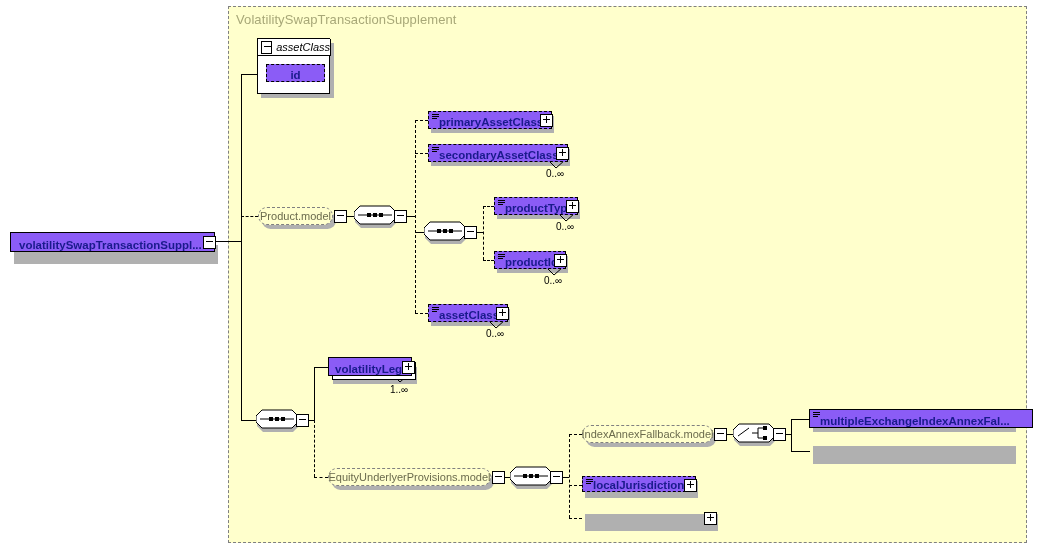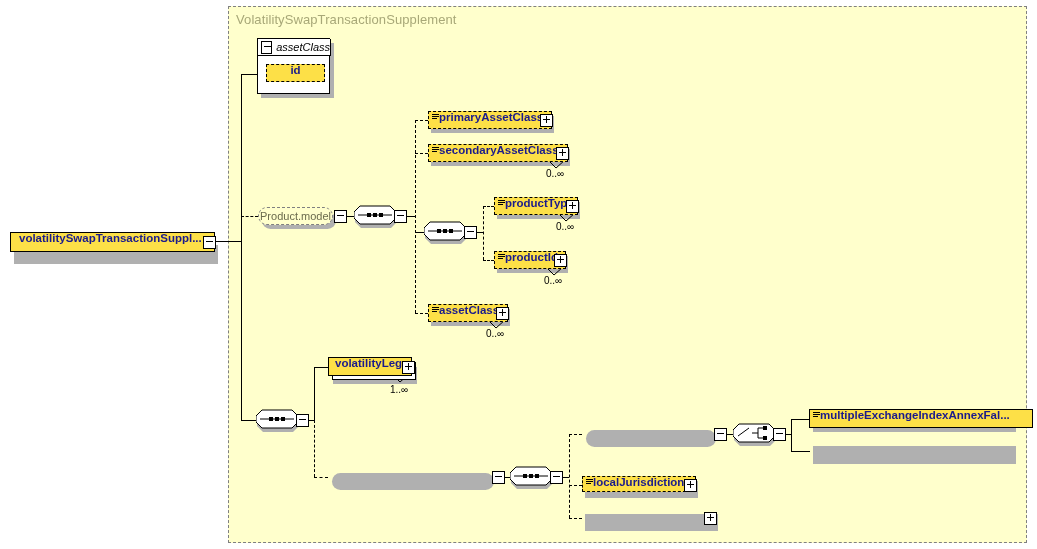--- a/index.html
+++ b/index.html
@@ -12,22 +12,22 @@
 
   
   .ln{position:absolute;background:#000;}
   .ln.h{height:1px;}
   .ln.v{width:1px;}
   .dl{position:absolute;}
   .dl.h{height:0;border-top:1px dashed #000;}
   .dl.v{width:0;border-left:1px dashed #000;}
 
   
-  .box{position:absolute;box-sizing:border-box;background:#fde047;
-       display:flex;align-items:flex-start;white-space:nowrap;}
+  .box{position:absolute;box-sizing:border-box;background:#8b5cf6;
+       display:flex;align-items:flex-end;white-space:nowrap;}
   .box .nm{font-size:11.5px;font-weight:bold;color:#1a1a8c;line-height:1;}
   .box.solid{border:1px solid #000;}
   .box.dashed{border:1px dashed #000;}
   .shadow{position:absolute;background:#b0b0b0;z-index:0;}
 
   
   .eq{position:absolute;left:3px;top:2px;width:7px;height:6px;}
   .eq i{display:block;height:1px;background:#000;margin-bottom:1px;}
   .eq i:nth-child(1){width:7px;}
   .eq i:nth-child(2){width:7px;}
@@ -265,20 +265,23 @@
       <span class="hbar"></span>
       <span class="vbar"></span>
     </div>
   <svg class="curve" style="left:392px;top:374px;" width="20" height="10">
     <polyline points="0,0 8,8 17,0" fill="none" stroke="#000" stroke-width="1"></polyline>
   </svg>
   <div class="card" style="left:390px;top:384px;">1..∞</div>
 
   <div class="dl h" style="left:314px;top:477px;width:14px;"></div>
   <div class="shadow" style="left:332px;top:473px;width:162px;height:17px;border-radius:9px;"></div>
+  <div class="capsule" style="left:328px;top:468px;width:163px;height:18px;z-index:2;">
+    <span class="nm">EquityUnderlyerProvisions.model</span>
+  </div>
   <div class="pm" style="left:492px;top:471px;z-index:3;">
       <span class="hbar"></span>
     </div>
   <div class="ln h" style="left:503px;top:477px;width:8px;"></div>
 
   <div class="comp" style="left:510px;top:466px;z-index:2;">
     <svg width="44" height="24" viewBox="0 0 44 24">
       <polygon points="7,23 1,17 1,11 7,5 37,5 43,11 43,17 37,23" fill="#b0b0b0"></polygon>
       <polygon points="6,19 0,13 0,7 6,1 36,1 42,7 42,13 36,19" fill="#ffffff" stroke="#000" stroke-width="1"></polygon>
       <line x1="4" y1="10" x2="38" y2="10" stroke="#000" stroke-width="1"></line>
@@ -289,20 +292,23 @@
   </div>
   <div class="pm" style="left:550px;top:471px;z-index:3;">
       <span class="hbar"></span>
     </div>
   <div class="ln h" style="left:561px;top:477px;width:8px;"></div>
 
   <div class="dl v" style="left:569px;top:434px;height:84px;"></div>
 
   <div class="dl h" style="left:569px;top:434px;width:13px;"></div>
   <div class="shadow" style="left:586px;top:430px;width:130px;height:17px;border-radius:9px;"></div>
+  <div class="capsule" style="left:582px;top:425px;width:131px;height:18px;z-index:2;">
+    <span class="nm">IndexAnnexFallback.model</span>
+  </div>
   <div class="pm" style="left:714px;top:428px;z-index:3;">
       <span class="hbar"></span>
     </div>
   <div class="ln h" style="left:725px;top:434px;width:9px;"></div>
 
   <div class="comp" style="left:733px;top:423px;z-index:2;">
     <svg width="44" height="24" viewBox="0 0 44 24">
       <polygon points="7,23 1,17 1,11 7,5 37,5 43,11 43,17 37,23" fill="#b0b0b0"></polygon>
       <polygon points="6,19 0,13 0,7 6,1 36,1 42,7 42,13 36,19" fill="#ffffff" stroke="#000" stroke-width="1"></polygon>
       <line x1="5" y1="13" x2="16" y2="5" stroke="#000" stroke-width="1"></line>

